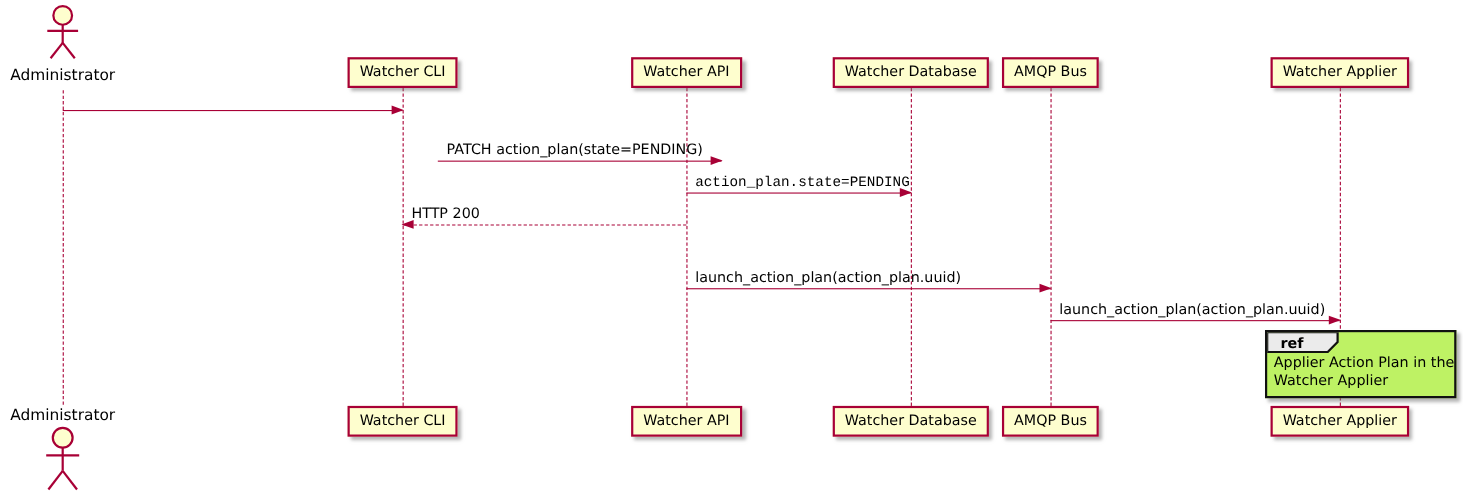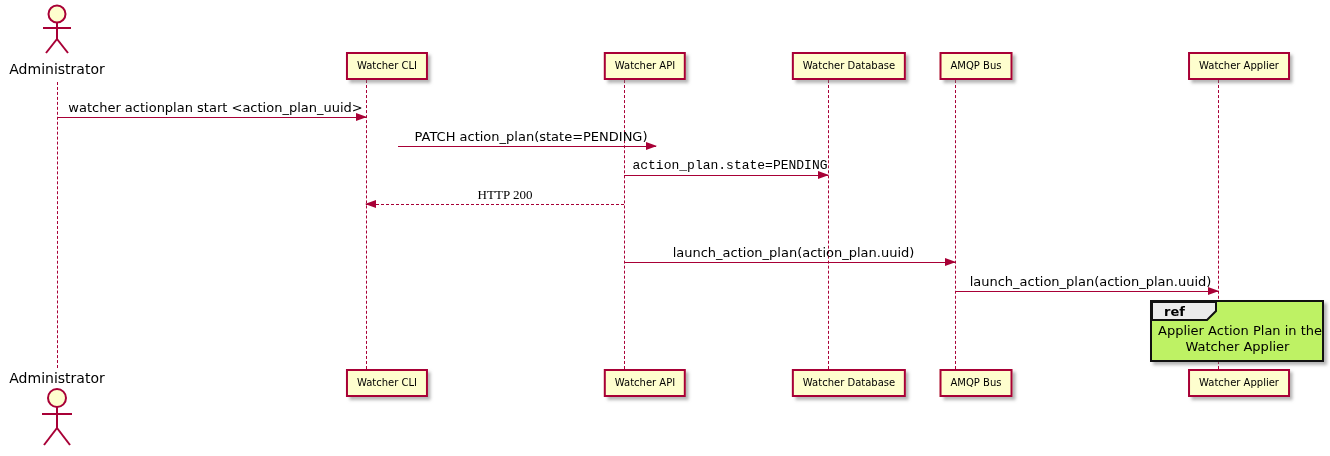--- a/index.html
+++ b/index.html
@@ -3,60 +3,58 @@
 <meta charset="utf-8">
 <style>
   html,body{margin:0;padding:0;background:#ffffff;}
   .canvas{
     position:relative;
     width:1330px;height:456px;
     background:#ffffff;
     font-family:"DejaVu Sans", sans-serif;
     color:#000;
     overflow:hidden;
-    text-align:center;
   }
   
   .lifeline{
     position:absolute;
     width:0;
     border-left:1px dashed #A80036;
   }
   
   .pbox{
     position:absolute;
     transform:translateX(-50%);
     background:#FEFECE;
     border:2px solid #A80036;
     padding:4px 9px 5px;
-    font-size:10px;
+    font-size:13px;
     white-space:nowrap;
     box-shadow:3px 3px 3px rgba(120,120,120,0.55);
     box-sizing:border-box;
     height:28px;
     line-height:15px;
-    margin-left:21px;
   }
   
   .actor-label{
     position:absolute;
     transform:translateX(-50%);
     font-size:14px;
     white-space:nowrap;
   }
   .actor-fig{position:absolute;}
   
   .msg{position:absolute;font-size:13px;}
   .msg-label{
     height:16px;line-height:16px;
     white-space:nowrap;
     padding-left:8px;
     margin-bottom:1px;
   }
-  .msg.return .msg-label{padding-left:20px;font-family:Liberation Serif, serif;}
+  .msg.return .msg-label{padding-left:8px;}
   .msg-line{position:relative;height:0;border-top:1px solid #A80036;}
   .msg.return .msg-line{border-top-style:dashed;}
   .arr{position:absolute;width:0;height:0;top:-5px;}
   .arr.right{
     right:-1px;
     border-left:11px solid #A80036;
     border-top:4px solid transparent;
     border-bottom:4px solid transparent;
   }
   .arr.left{
@@ -118,21 +116,20 @@
   <div class="pbox" style="left:955px;top:52px;">AMQP Bus</div>
   <div class="pbox" style="left:1218px;top:52px;">Watcher Applier</div>
 
   <div class="pbox" style="left:366px;top:369px;">Watcher CLI</div>
   <div class="pbox" style="left:624px;top:369px;">Watcher API</div>
   <div class="pbox" style="left:828px;top:369px;">Watcher Database</div>
   <div class="pbox" style="left:955px;top:369px;">AMQP Bus</div>
   <div class="pbox" style="left:1218px;top:369px;">Watcher Applier</div>
 
   <div class="msg" style="left:57px;top:100px;width:309px;">
-    <div class="msg-label">watcher actionplan start &lt;action_plan_uuid&gt;</div>
     <div class="msg-line">
         <span class="arr right"></span>
       </div>
   </div>
 
   <div class="msg" style="left:366px;top:129px;width:258px;padding-left:32px;">
     <div class="msg-label">PATCH action_plan(state=PENDING)</div>
     <div class="msg-line">
         <span class="arr right"></span>
       </div>

